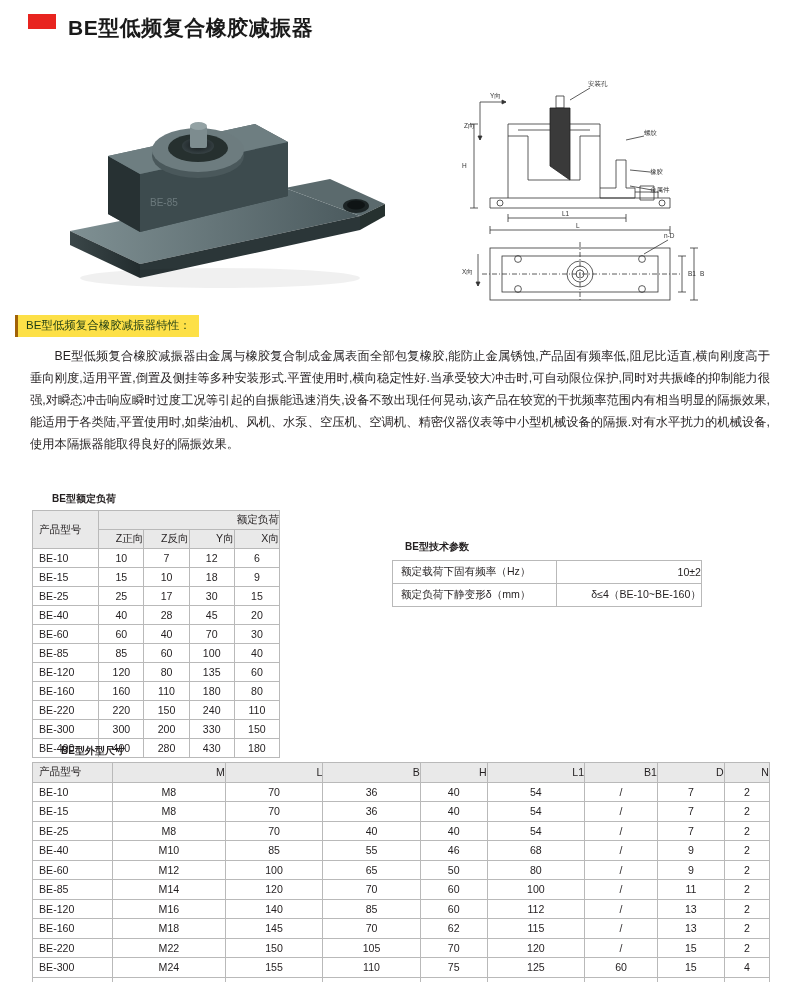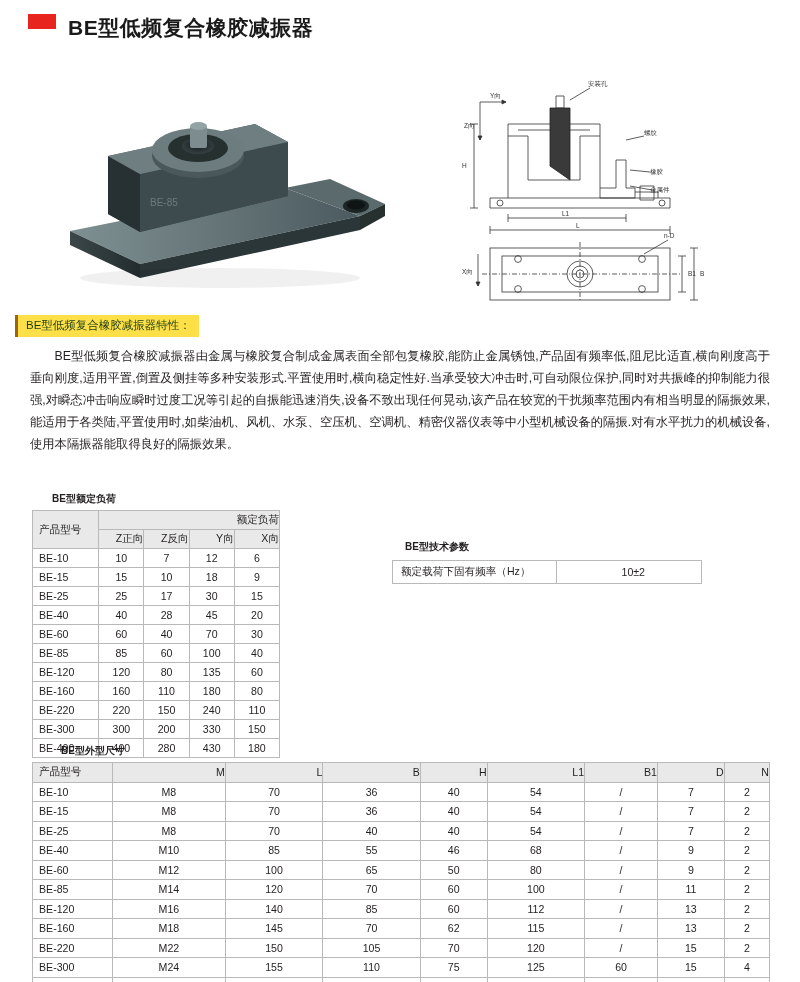--- a/index.html
+++ b/index.html
@@ -79,21 +79,21 @@
   .tbl-load td, .tbl-load th { height: 19px; }
   .tbl-load .c0 { width: 66px; text-align: left; padding-left: 6px; }
   .tbl-load .cx { width: 45px; }
 
   
   .tbl-tech {
     position: absolute; left: 385px; top: 560px; width: 310px; margin-left: 7px;
   }
   .tbl-tech td { height: 23px; }
   .tbl-tech .k { width: 165px; text-align: left; padding-left: 8px; }
-  .tbl-tech .v { width: 145px; text-align: center; padding-left: 8px; }
+  .tbl-tech .v { width: 145px; text-align: right; padding-left: 8px; }
 
   
   .tbl-dim {
     position: absolute; left: 32px; top: 762px; width: 738px;
   }
   .tbl-dim td, .tbl-dim th { height: 19.5px; }
   .tbl-dim .c0 { width: 80px; text-align: left; padding-left: 6px; }
 
   .ttl-cell { text-align: left; padding-left: 6px; }
 </style>
@@ -338,20 +338,24 @@
     </tbody>
   </table>
 
   <div class="cap" id="cap-tech">BE型技术参数</div>
   <table class="tbl-tech">
     <tbody>
       <tr>
         <td class="k">额定载荷下固有频率（Hz）</td>
         <td class="v">10±2</td>
       </tr>
+      <tr>
+        <td class="k">额定负荷下静变形δ（mm）</td>
+        <td class="v">δ≤4（BE-10~BE-160）</td>
+      </tr>
     </tbody>
   </table>
 
   <div class="cap" id="cap-dim">BE型外型尺寸</div>
   <table class="tbl-dim">
     <tbody>
       <tr>
         <td class="hdr c0 ttl-cell">产品型号</td>
         <td class="hdr">M</td>
         <td class="hdr">L</td>

